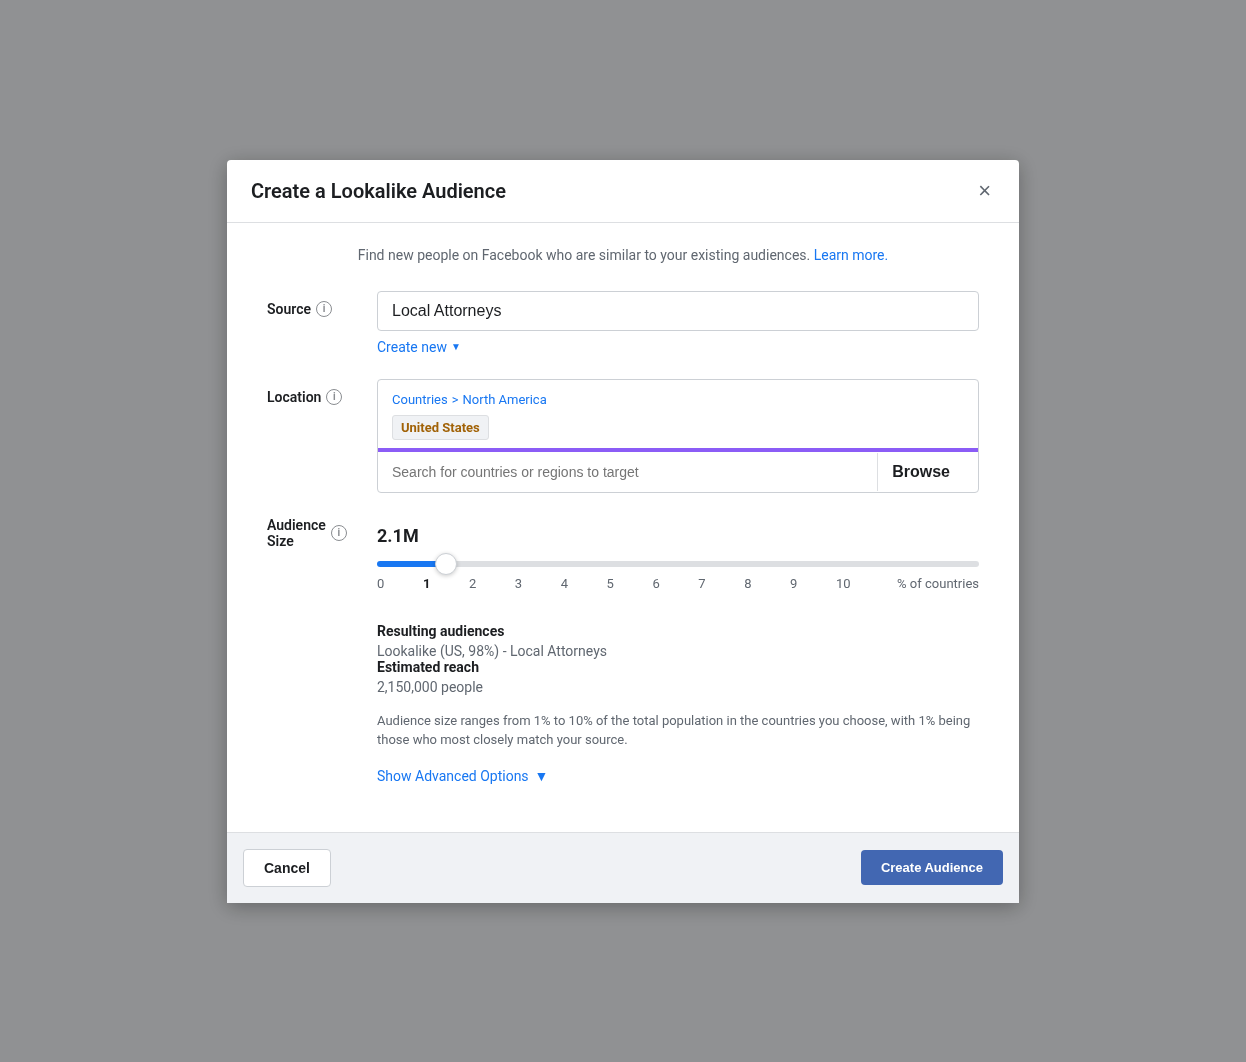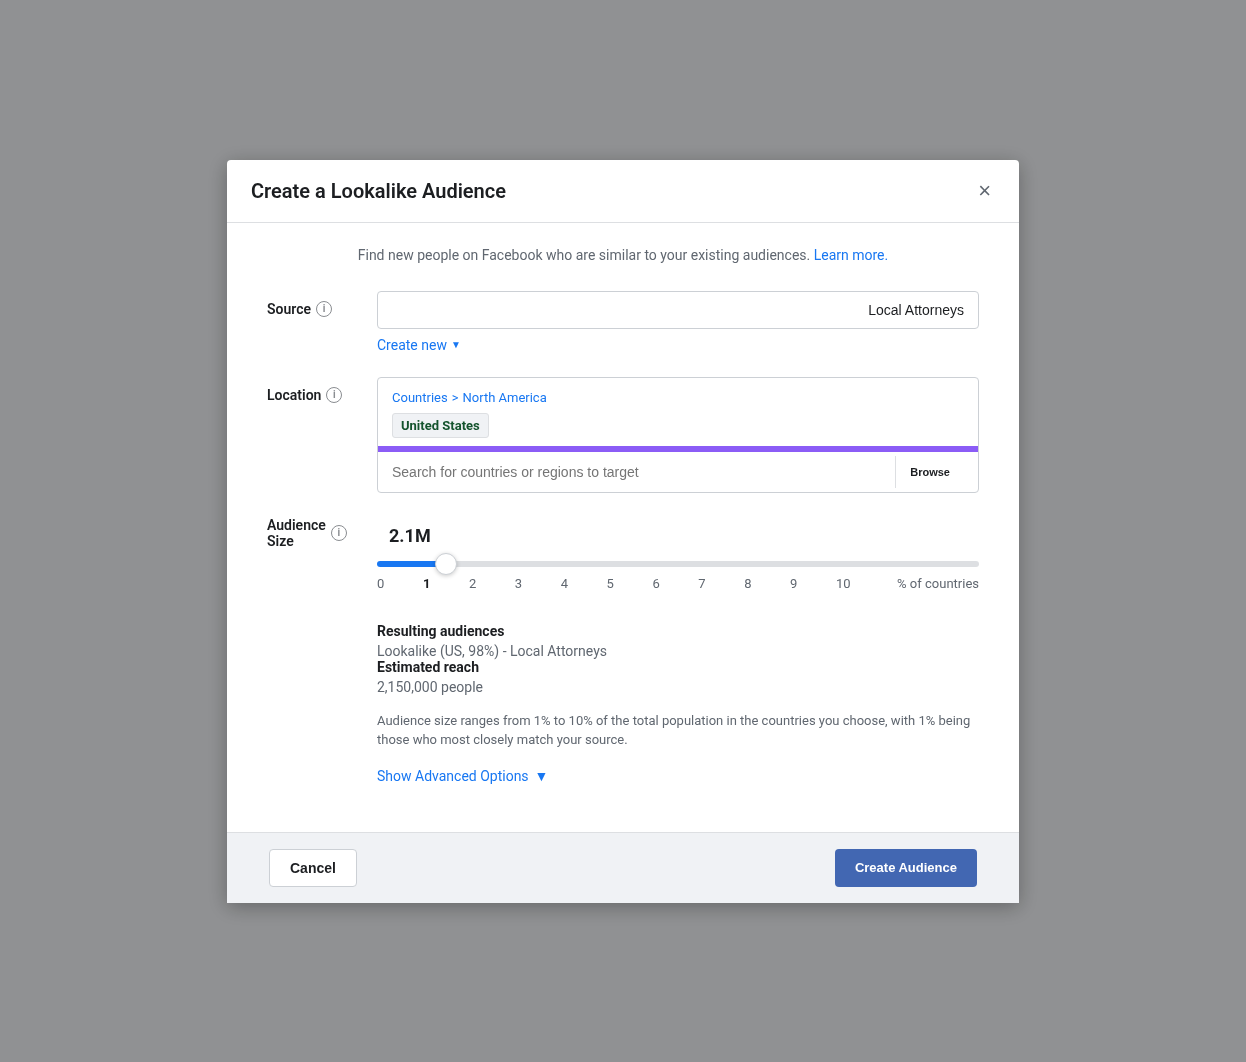--- a/index.html
+++ b/index.html
@@ -96,24 +96,23 @@
       flex-shrink: 0;
     }
     .form-content {
       flex: 1;
     }
     .source-input {
       width: 100%;
       border: 1px solid #ccd0d5;
       border-radius: 4px;
       padding: 10px 14px;
-      font-size: 14px;
+      font-size: 16px;
       color: #1c1e21;
       outline: none;
-      text-align: right;
     }
     .create-new-link {
       display: inline-flex;
       align-items: center;
       gap: 4px;
       color: #1877f2;
       font-size: 14px;
       cursor: pointer;
       margin-top: 8px;
       text-decoration: none;
@@ -149,58 +148,58 @@
     }
     .location-tag {
       display: inline-flex;
       align-items: center;
       background: #f0f2f5;
       border: 1px solid #dddfe2;
       border-radius: 3px;
       padding: 4px 8px;
       font-size: 13px;
       font-weight: 700;
-      color: #14532d;
+      color: #a16207;
       gap: 6px;
     }
     .location-search-row {
       display: flex;
       align-items: center;
-      border-top: 6px solid #8b5cf6;
+      border-top: 4px solid #8b5cf6;
       padding: 0 14px;
     }
     .location-search-input {
       flex: 1;
       border: none;
       outline: none;
       padding: 12px 0;
       font-size: 14px;
       color: #606770;
       background: transparent;
     }
     .browse-btn {
       background: none;
       border: none;
       border-left: 1px solid #dddfe2;
       padding: 10px 14px;
-      font-size: 11px;
+      font-size: 16px;
       font-weight: 700;
       color: #1c1e21;
       cursor: pointer;
       text-align: right;
     }
     .audience-size-section {
       margin-top: 8px;
     }
     .audience-value {
       font-size: 18px;
       font-weight: 700;
       color: #1c1e21;
       margin-bottom: 8px;
-      margin-left: 12px;
+      margin-left: 0;
     }
     .slider-labels {
       display: flex;
       justify-content: space-between;
       align-items: center;
       margin-top: 6px;
       font-size: 13px;
       color: #606770;
     }
     .slider-label-item {
@@ -244,22 +243,23 @@
       align-items: center;
       gap: 6px;
       color: #1877f2;
       font-size: 14px;
       cursor: pointer;
       margin-top: 18px;
       text-decoration: none;
     }
     .modal-footer {
       display: flex;
+      align-items: center;
       justify-content: space-between;
-      padding: 16px 42px;
+      padding: 16px 16px;
       border-top: 1px solid #dddfe2;
       background: #f0f2f5;
     }
     .cancel-btn {
       background: #fff;
       border: 1px solid #ccd0d5;
       border-radius: 4px;
       padding: 10px 20px;
       font-size: 14px;
       font-weight: 600;

